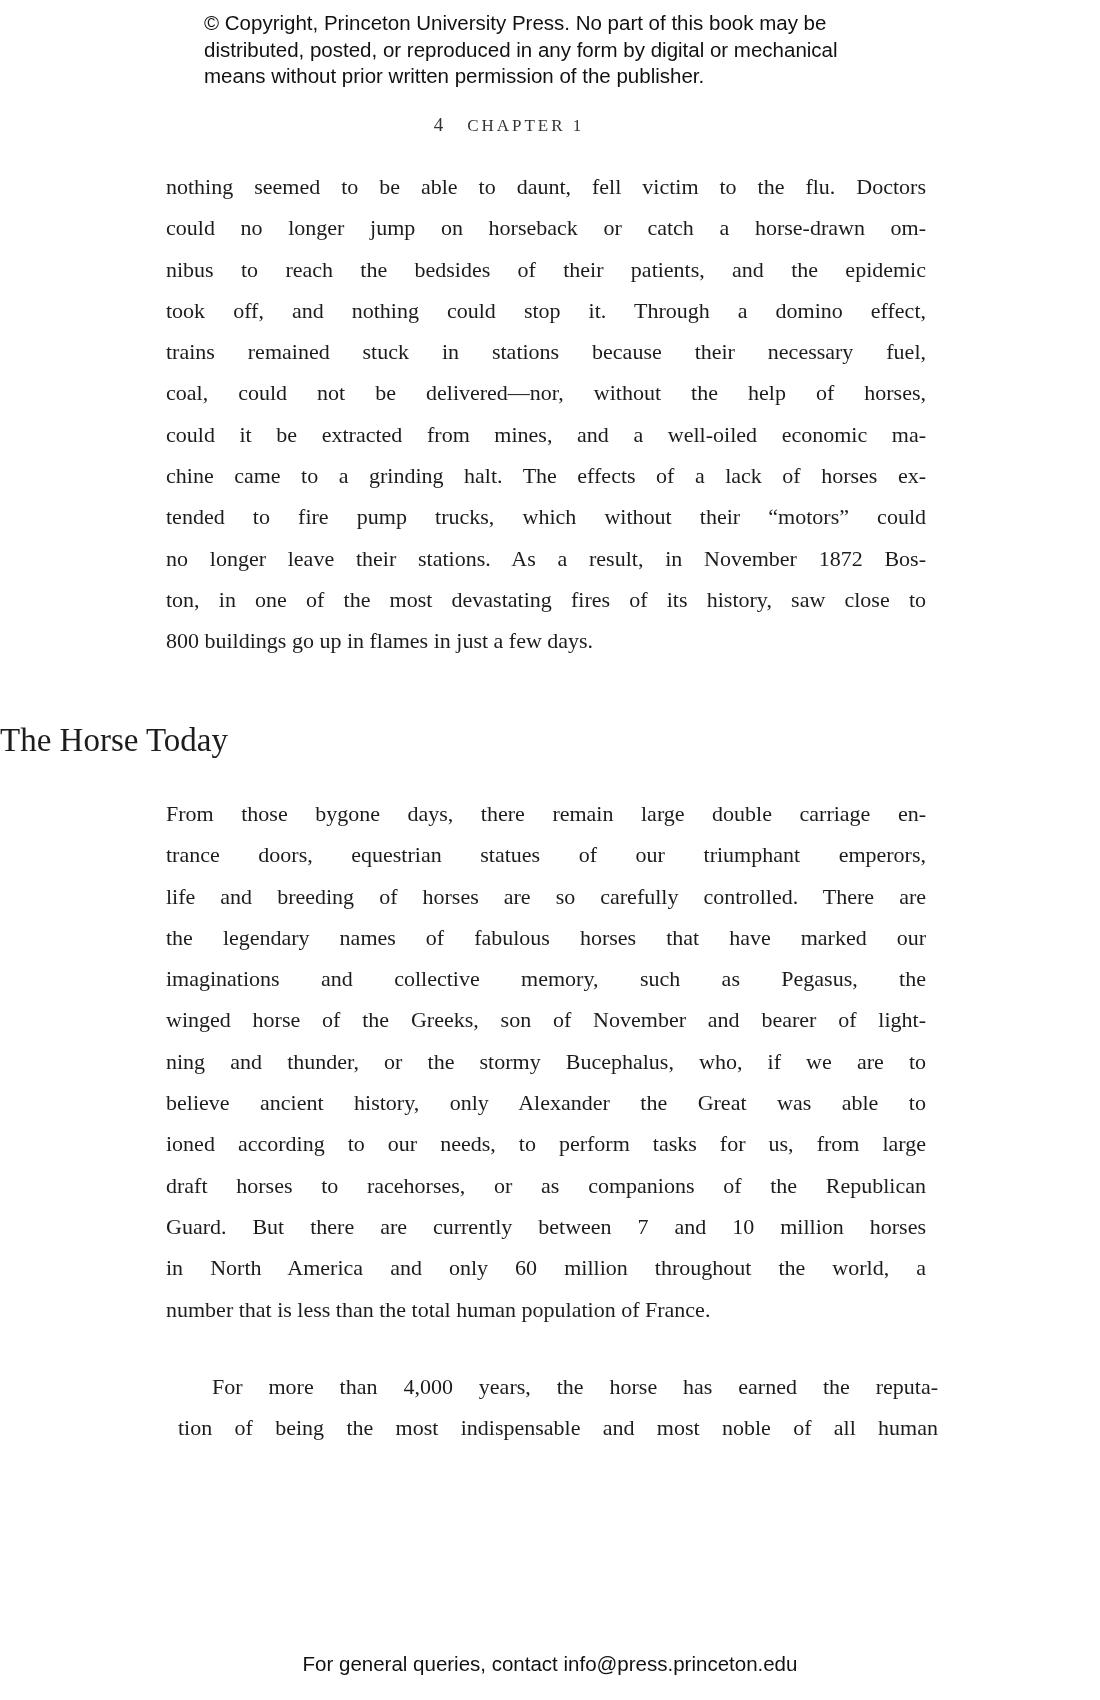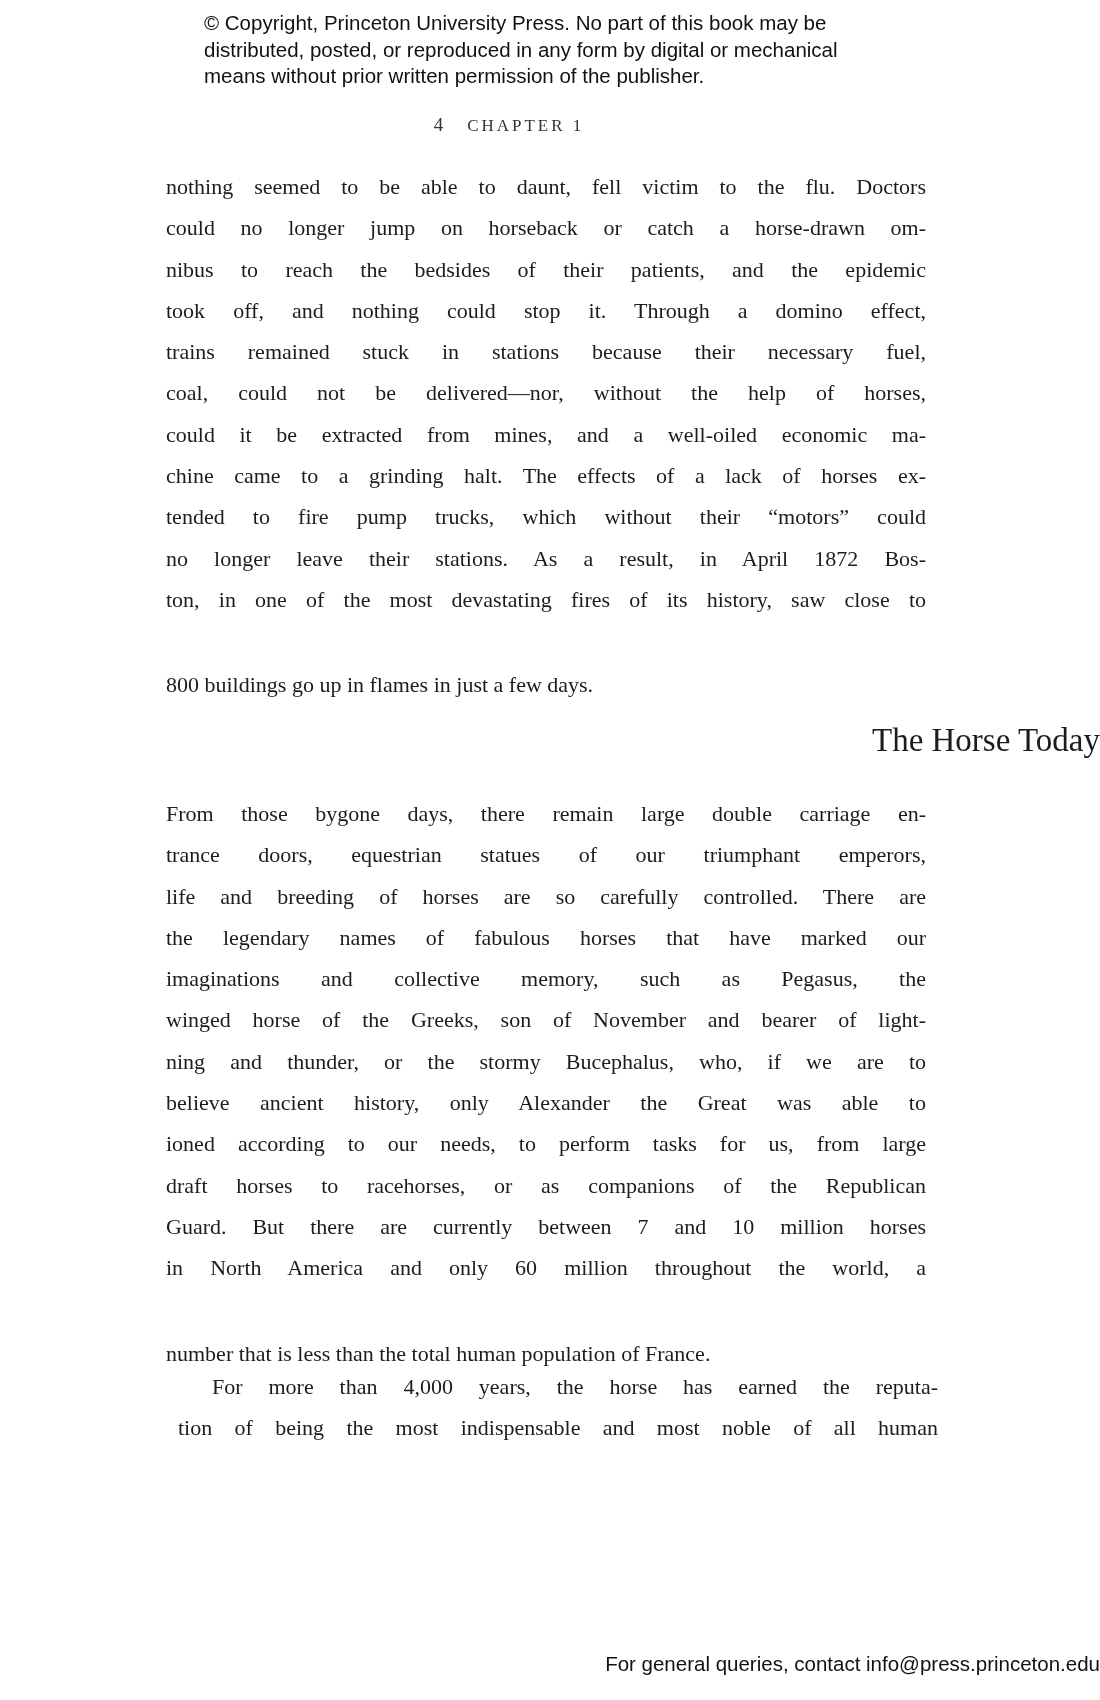--- a/index.html
+++ b/index.html
@@ -46,41 +46,41 @@
       line-height: 41.3px;
       color: #1c1c1c;
     }
     .line {
       display: block;
       white-space: nowrap;
       text-align: justify;
       text-align-last: justify;
       height: 41.3px;
     }
-    .line.last { text-align-last: left; margin-top: 44px; }
+    .line.last { text-align-last: left; }
     .line.indent { padding-left: 34px; }
     #para1 { top: 166px; }
     #para2 { top: 793px; }
     #para3 { top: 1366px; margin-left: 12px; }
     .section-heading {
       position: absolute;
       left: 0;
       top: 722px;
       width: 1100px;
-      text-align: right;
+      text-align: left;
       font-family: "Liberation Serif", serif;
       font-size: 33px;
       color: #1c1c1c;
     }
     .footer {
       position: absolute;
       left: 0;
       top: 1652px;
       width: 1100px;
-      text-align: right;
+      text-align: center;
       font-family: "Liberation Sans", sans-serif;
       font-size: 20.5px;
       color: #111;
     }
   </style>
 </head>
 <body>
 
 <div class="copyright">
   <div>© Copyright, Princeton University Press. No part of this book may be</div>
@@ -95,21 +95,21 @@
 <div class="body-text" id="para1">
   <span class="line">nothing seemed to be able to daunt, fell victim to the flu. Doctors</span>
   <span class="line">could no longer jump on horseback or catch a horse-drawn om-</span>
   <span class="line">nibus to reach the bedsides of their patients, and the epidemic</span>
   <span class="line">took off, and nothing could stop it. Through a domino effect,</span>
   <span class="line">trains remained stuck in stations because their necessary fuel,</span>
   <span class="line">coal, could not be delivered—nor, without the help of horses,</span>
   <span class="line">could it be extracted from mines, and a well-oiled economic ma-</span>
   <span class="line">chine came to a grinding halt. The effects of a lack of horses ex-</span>
   <span class="line">tended to fire pump trucks, which without their “motors” could</span>
-  <span class="line">no longer leave their stations. As a result, in April 1872 Bos-</span>
+  <span class="line">no longer leave their stations. As a result, in November 1872 Bos-</span>
   <span class="line">ton, in one of the most devastating fires of its history, saw close to</span>
   <span class="line last">800 buildings go up in flames in just a few days.</span>
 </div>
 
 <div class="section-heading">The Horse Today</div>
 
 <div class="body-text" id="para2">
   <span class="line">From those bygone days, there remain large double carriage en-</span>
   <span class="line">trance doors, equestrian statues of our triumphant emperors,</span>
   <span class="line">life and breeding of horses are so carefully controlled. There are</span>

